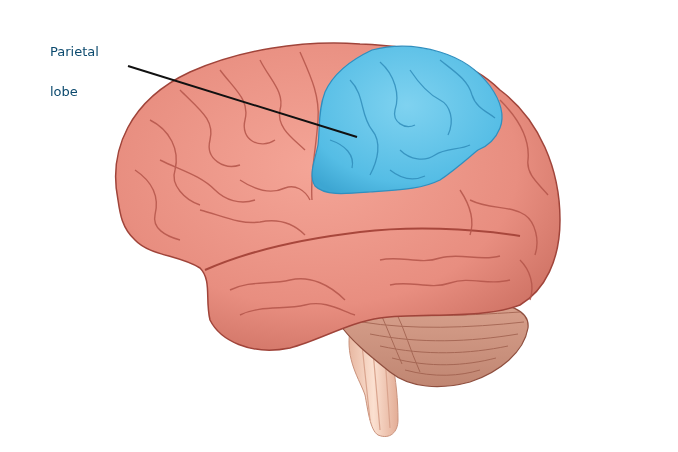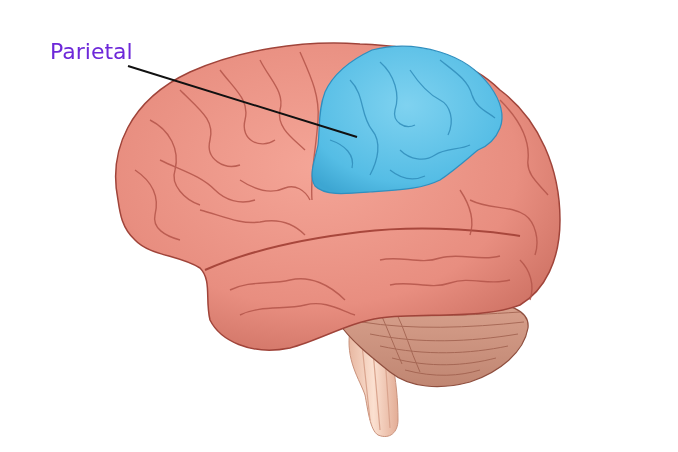--- a/index.html
+++ b/index.html
@@ -1,21 +1,21 @@
 <!DOCTYPE html>
 <html><head>
   <meta charset="utf-8">
   <style>
     html, body { margin: 0; padding: 0; background: #ffffff; }
     body { width: 678px; height: 452px; overflow: hidden; position: relative; font-family: "Liberation Sans", sans-serif; }
     .canvas { position: absolute; left: 0; top: 0; width: 678px; height: 452px; }
     .label {
       position: absolute; left: 50px; top: 22px;
-      font-family: "DejaVu Sans", sans-serif; font-size: 22px; line-height: 20px;
-      color: #6d28d9; white-space: pre-line;
+      font-family: "DejaVu Sans", sans-serif; font-size: 13px; line-height: 20px;
+      color: #0c4a6e; white-space: pre-line;
     }
     .label span { display: block; }
     svg { position: absolute; left: 0; top: 0; }
   </style>
 </head>
 <body>
 
 <div class="canvas">
   <svg width="678" height="452" viewBox="0 0 678 452">
     <defs>
@@ -117,14 +117,15 @@
         <path d="M400 150 C410 160 425 162 435 155 C445 148 460 150 470 145"></path>
         <path d="M390 170 C400 178 412 182 425 176"></path>
       </g>
     </g>
 
     <line x1="128" y1="66" x2="357" y2="137" stroke="#111111" stroke-width="2"></line>
   </svg>
 
   <div class="label">
     <span>Parietal</span>
+    <span>lobe</span>
   </div>
 </div>
 
 </body></html>

